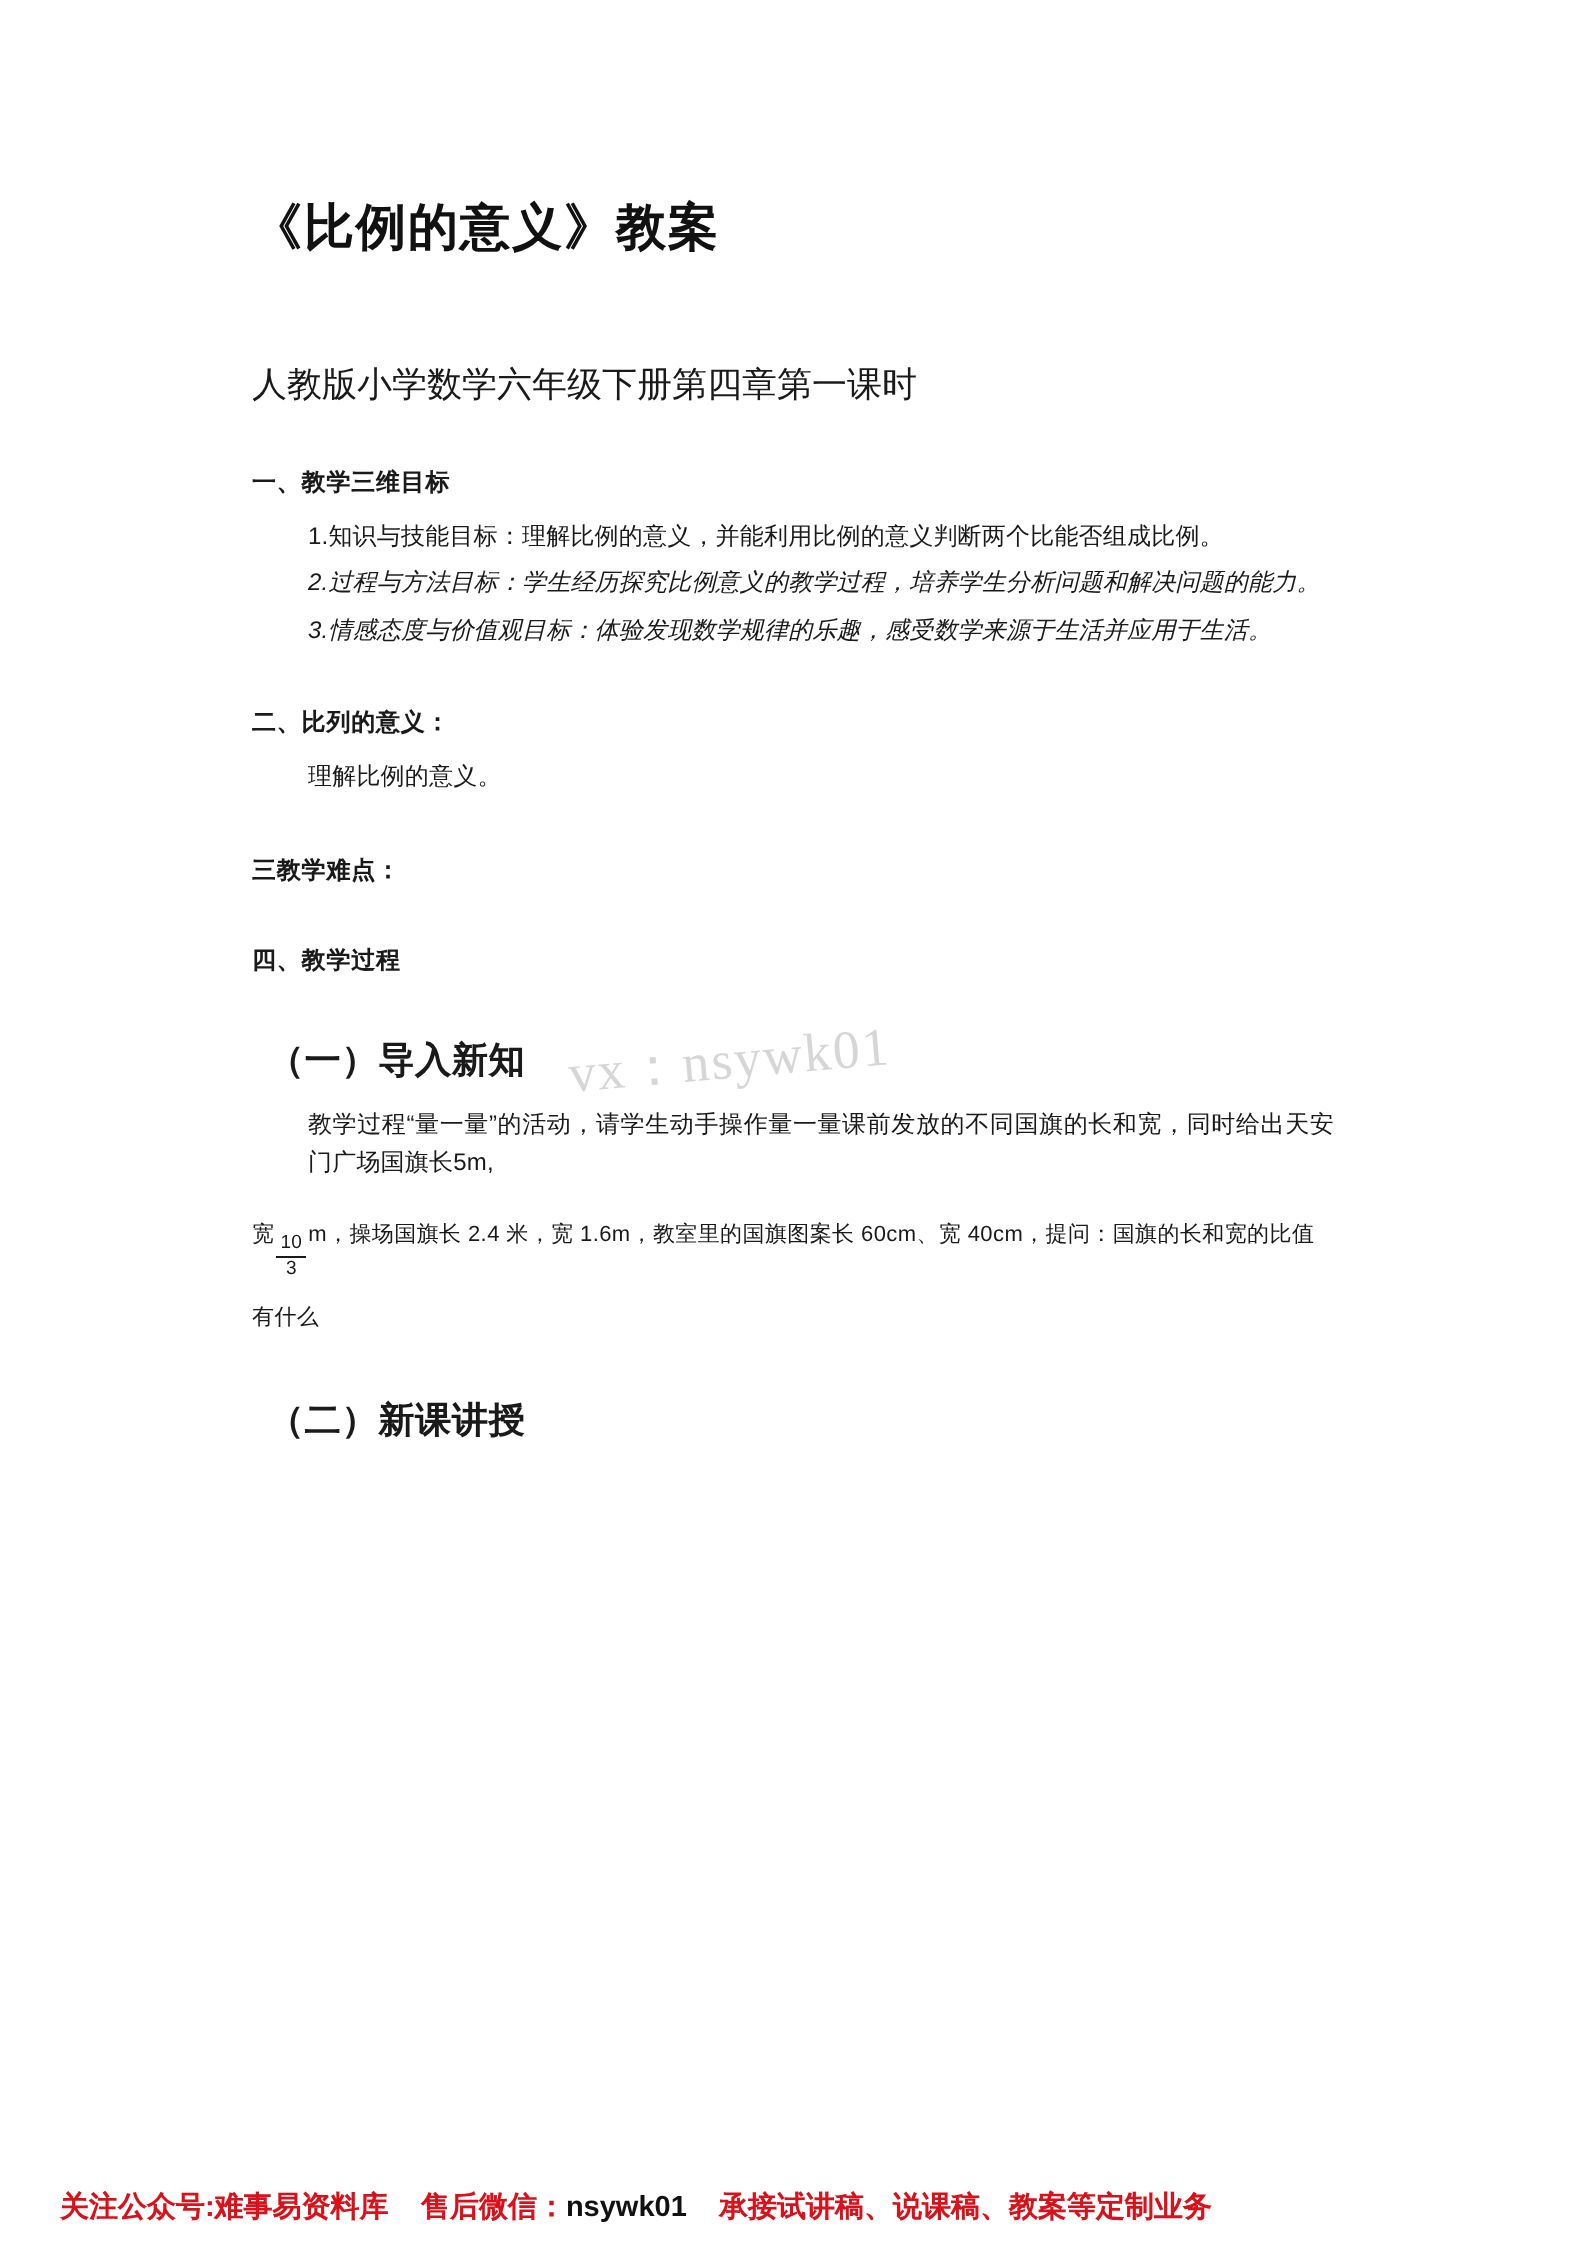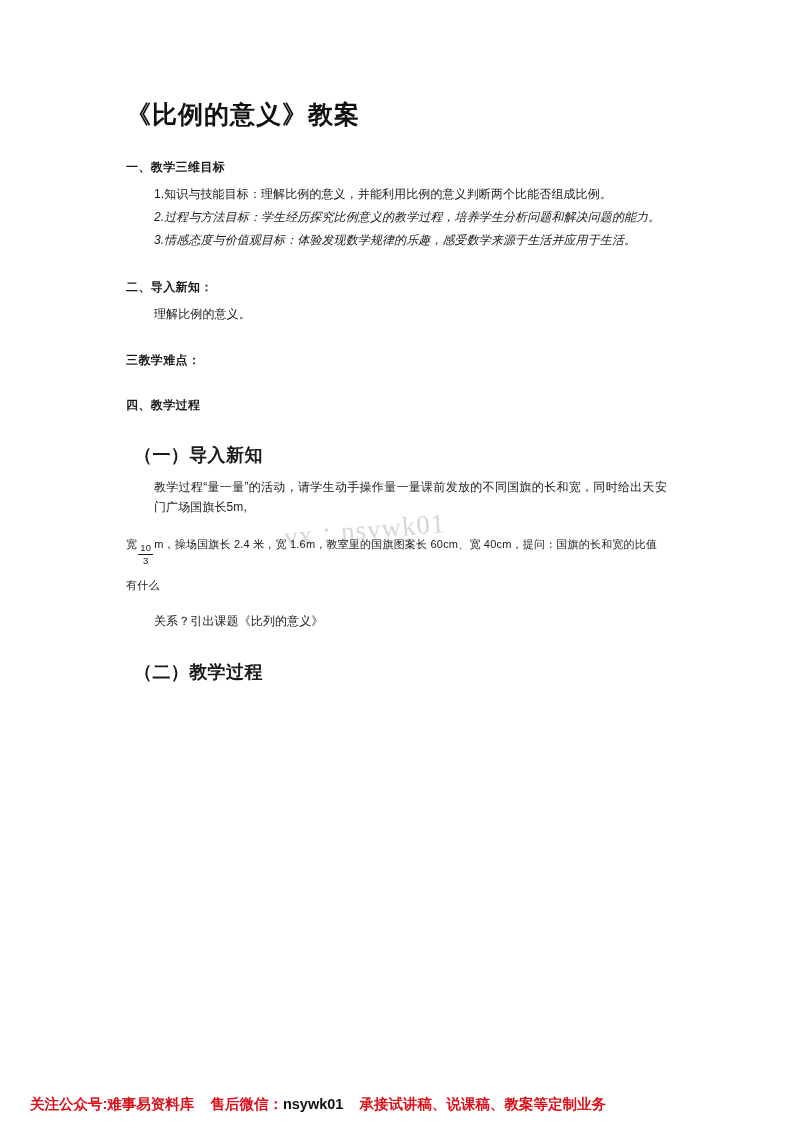--- a/index.html
+++ b/index.html
@@ -132,46 +132,46 @@
 <body>
 
 <div class="page">
 
   <div class="watermark">vx：nsywk01</div>
 
   <div class="doc-body">
 
     <div class="doc-title">《比例的意义》教案</div>
 
+    <div class="subtitle">人教版小学数学六年级下册第四章第一课时</div>
 
     <div class="h-section">一、教学三维目标</div>
     <div class="para">1.知识与技能目标：理解比例的意义，并能利用比例的意义判断两个比能否组成比例。</div>
     <div class="para tight">2.过程与方法目标：学生经历探究比例意义的教学过程，培养学生分析问题和解决问题的能力。</div>
     <div class="para tight">3.情感态度与价值观目标：体验发现数学规律的乐趣，感受数学来源于生活并应用于生活。</div>
 
-    <div class="h-section">二、导入新知：</div>
+    <div class="h-section">二、比列的意义：</div>
     <div class="para">理解比例的意义。</div>
 
     <div class="h-section">三教学难点：</div>
 
     <div class="h-section">四、教学过程</div>
 
     <div class="h-sub indent">（一）导入新知</div>
     <div class="para">教学过程“量一量”的活动，请学生动手操作量一量课前发放的不同国旗的长和宽，同时给出天安门广场国旗长5m,</div>
 
     <div class="small-para">
       <span>宽</span><span class="frac">
           <span class="num">10</span>
           <span class="den">3</span>
         </span><span>m，操场国旗长 2.4 米，宽 1.6m，教室里的国旗图案长 60cm、宽 40cm，提问：国旗的长和宽的比值有什么</span>
     </div>
 
-    <div class="para after-small">关系？引出课题《比列的意义》</div>
 
-    <div class="h-sub indent">（二）教学过程</div>
+    <div class="h-sub indent">（二）新课讲授</div>
 
   </div>
 
   <div class="footer">
     <span class="red">关注公众号:难事易资料库</span>
     <span>&nbsp;&nbsp;</span>
     <span class="red">售后微信：</span><span class="black">nsywk01</span>
     <span>&nbsp;&nbsp;</span>
     <span class="red">承接试讲稿、说课稿、教案等定制业务</span>
   </div>

